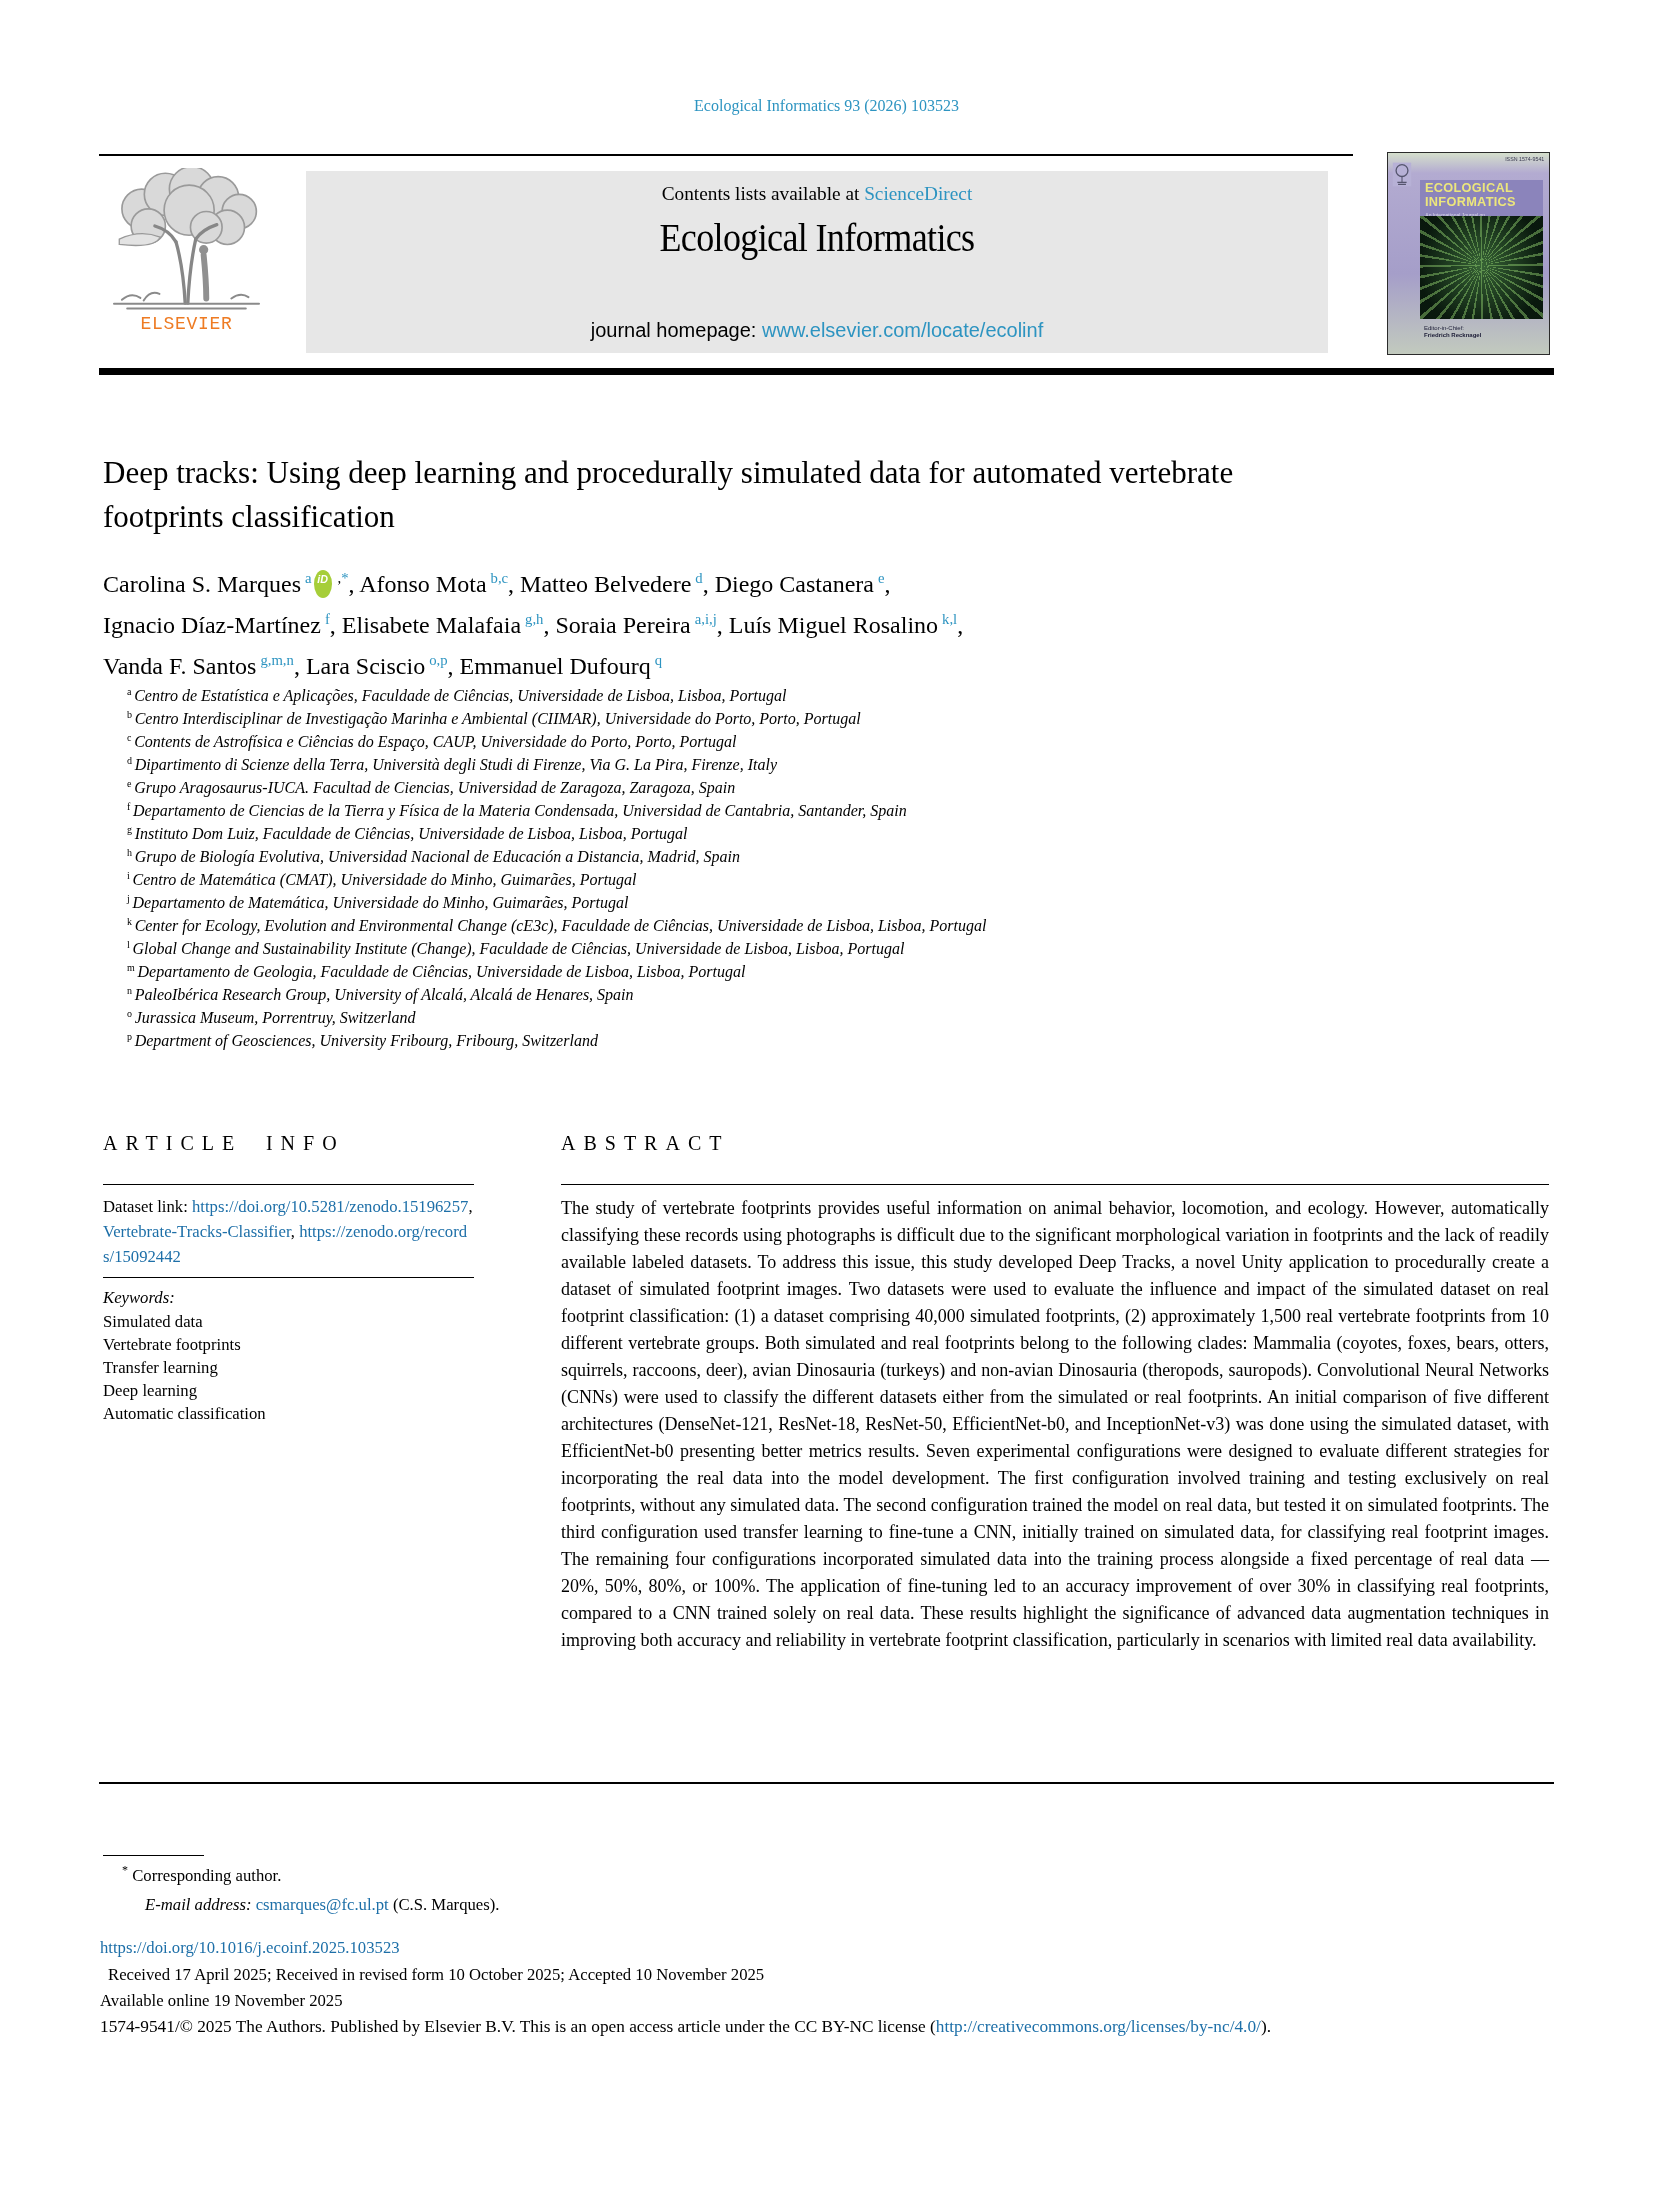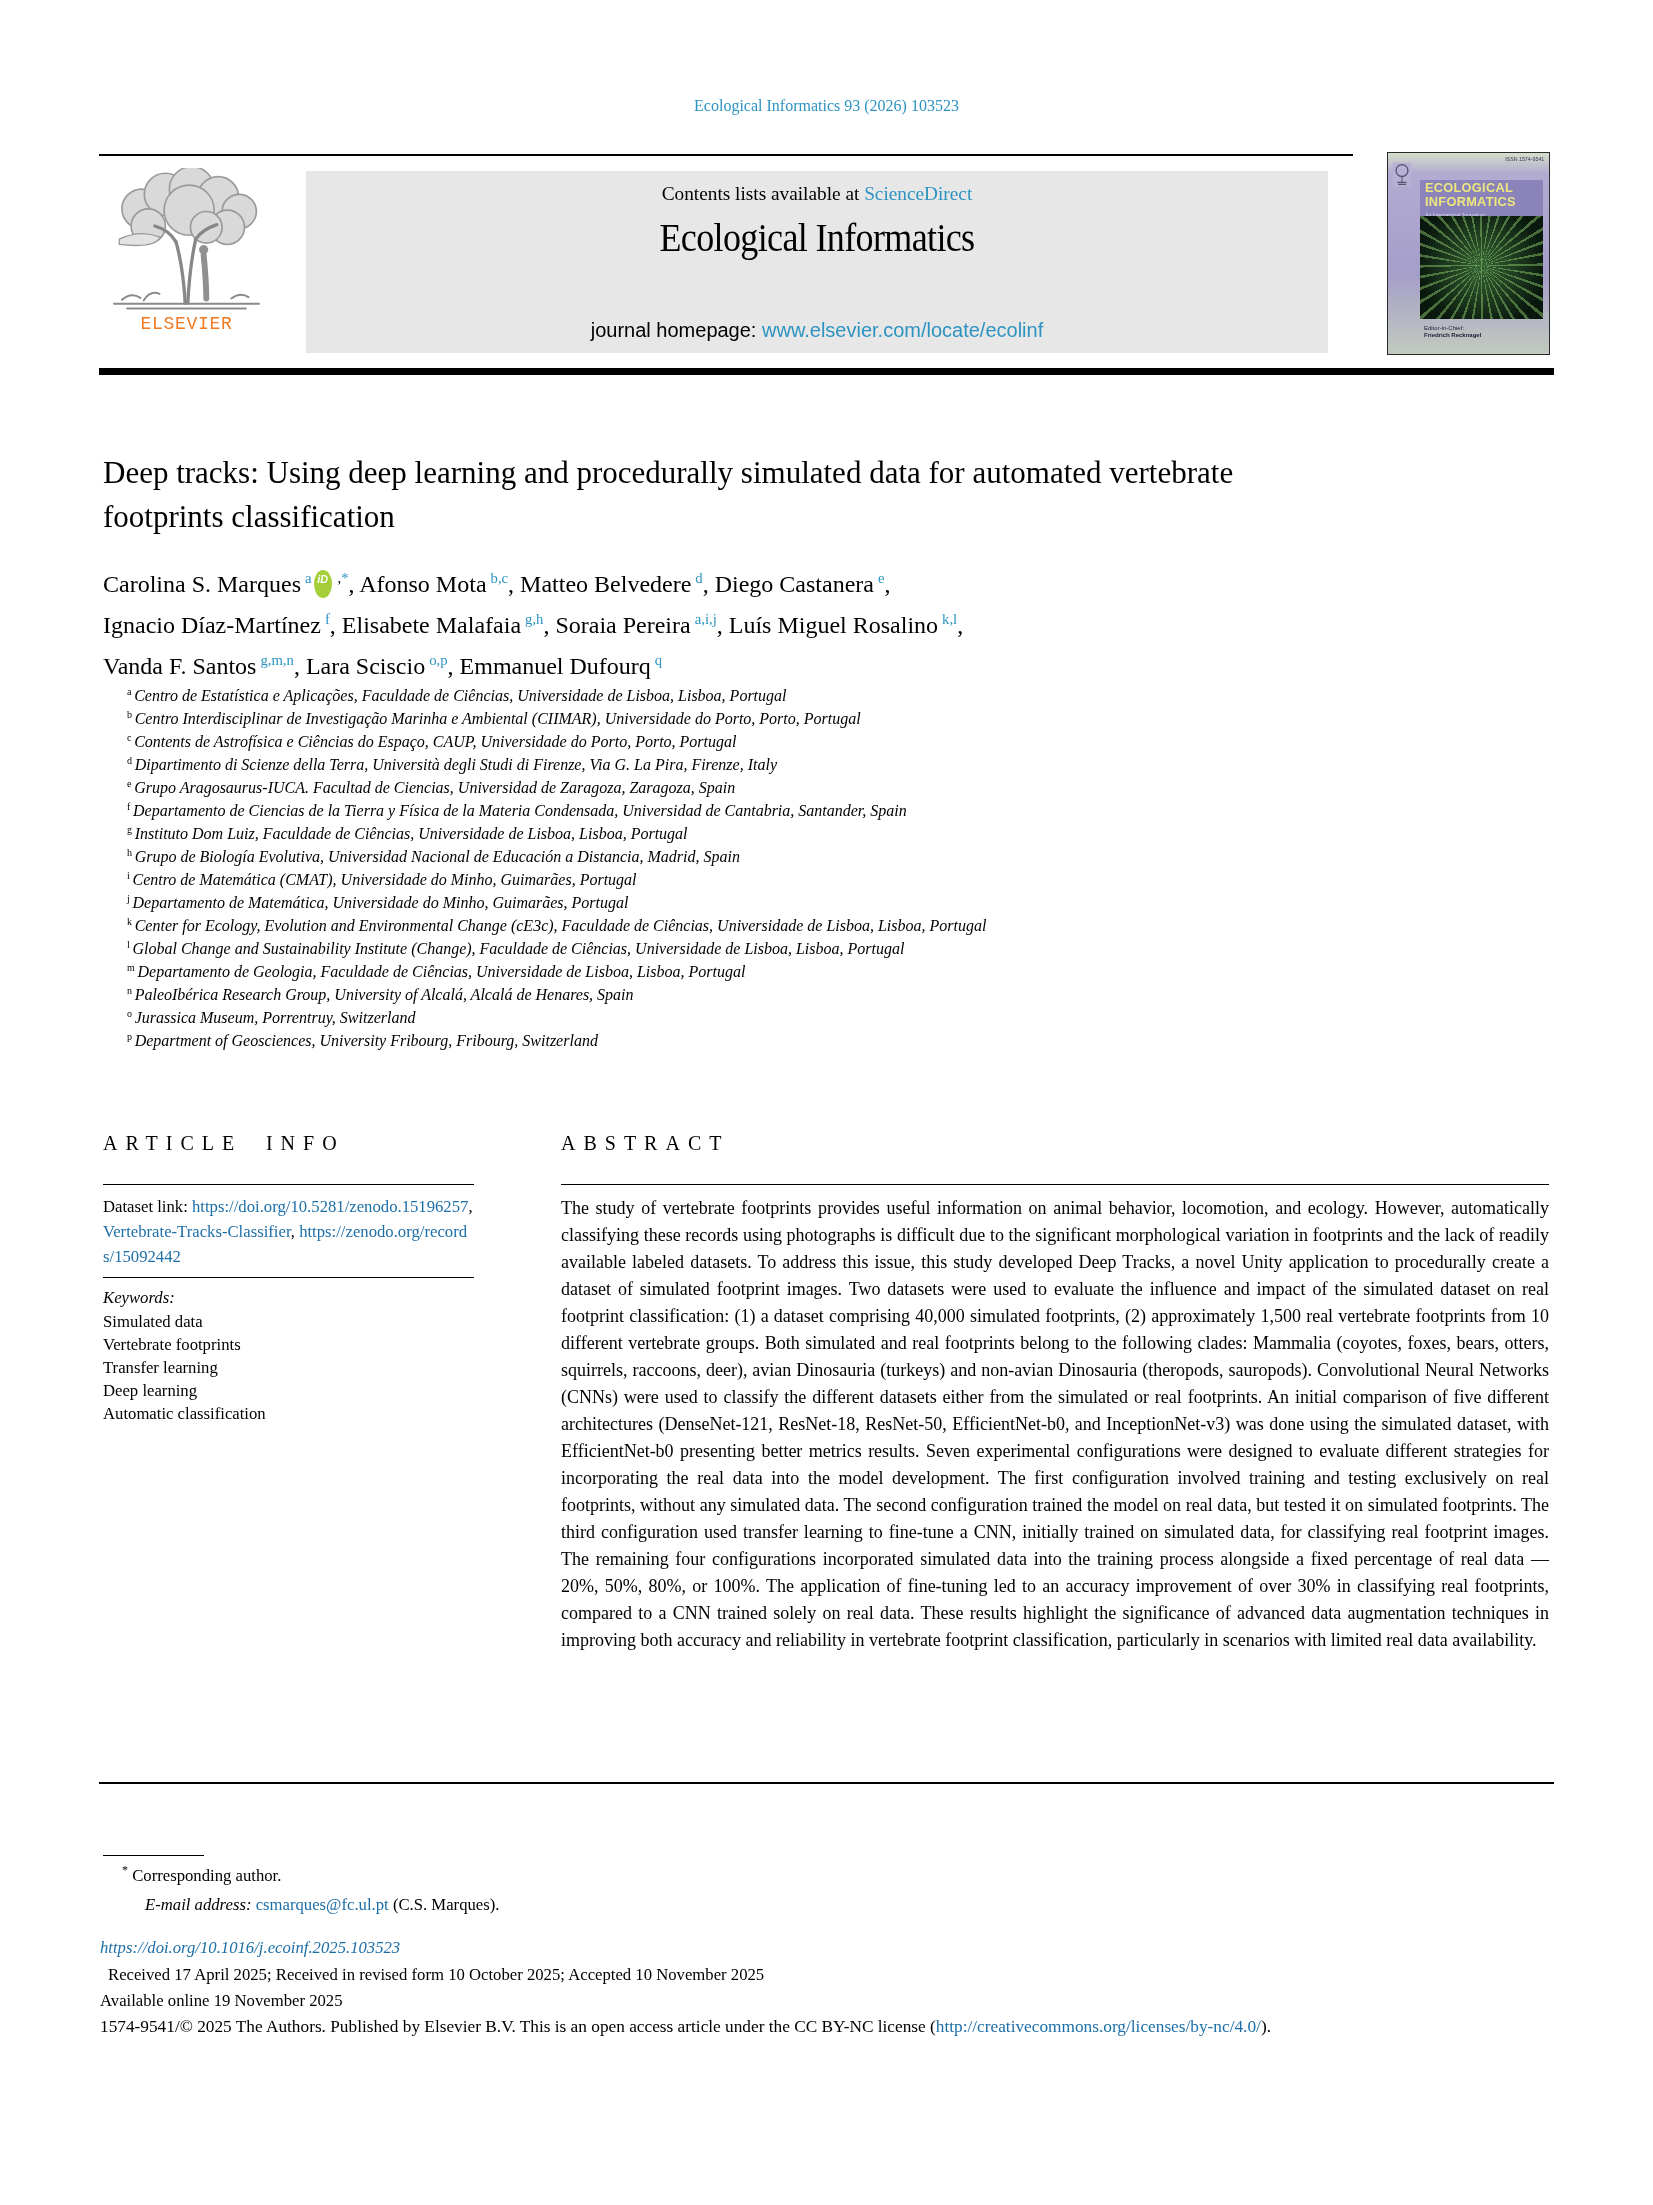--- a/index.html
+++ b/index.html
@@ -77,21 +77,21 @@
   .kws{font-size:16.7px;line-height:23px;margin-top:2.7px;}
   .abstract-text{font-size:18px;line-height:27px;text-align:justify;margin-top:9.3px;}
   .rule-bottom{left:99px;top:1782px;width:1455px;height:2px;}
 
   
   .foot-rule{left:103px;top:1855px;width:101px;height:1.3px;}
   .corr{position:absolute;left:122px;top:1866px;font-size:16.7px;}
   .corr sup{font-size:12px;}
   .email{position:absolute;left:145px;top:1895px;font-size:16.7px;}
   .email .lbl{font-style:italic;}
-  .doi{position:absolute;left:100px;top:1938px;font-size:16.7px;font-style:italic;}
+  .doi{position:absolute;left:100px;top:1938px;font-size:16.7px;}
   .received{position:absolute;left:100px;top:1965px;font-size:16.7px;margin-left:8px;}
   .available{position:absolute;left:100px;top:1991px;font-size:16.7px;}
   .copyright{position:absolute;left:100px;top:2014px;width:1455px;font-size:17.3px;line-height:25px;}
   .copyright a{word-break:break-all;}
 </style>
 </head>
 <body>
 
 <div class="page">
 

